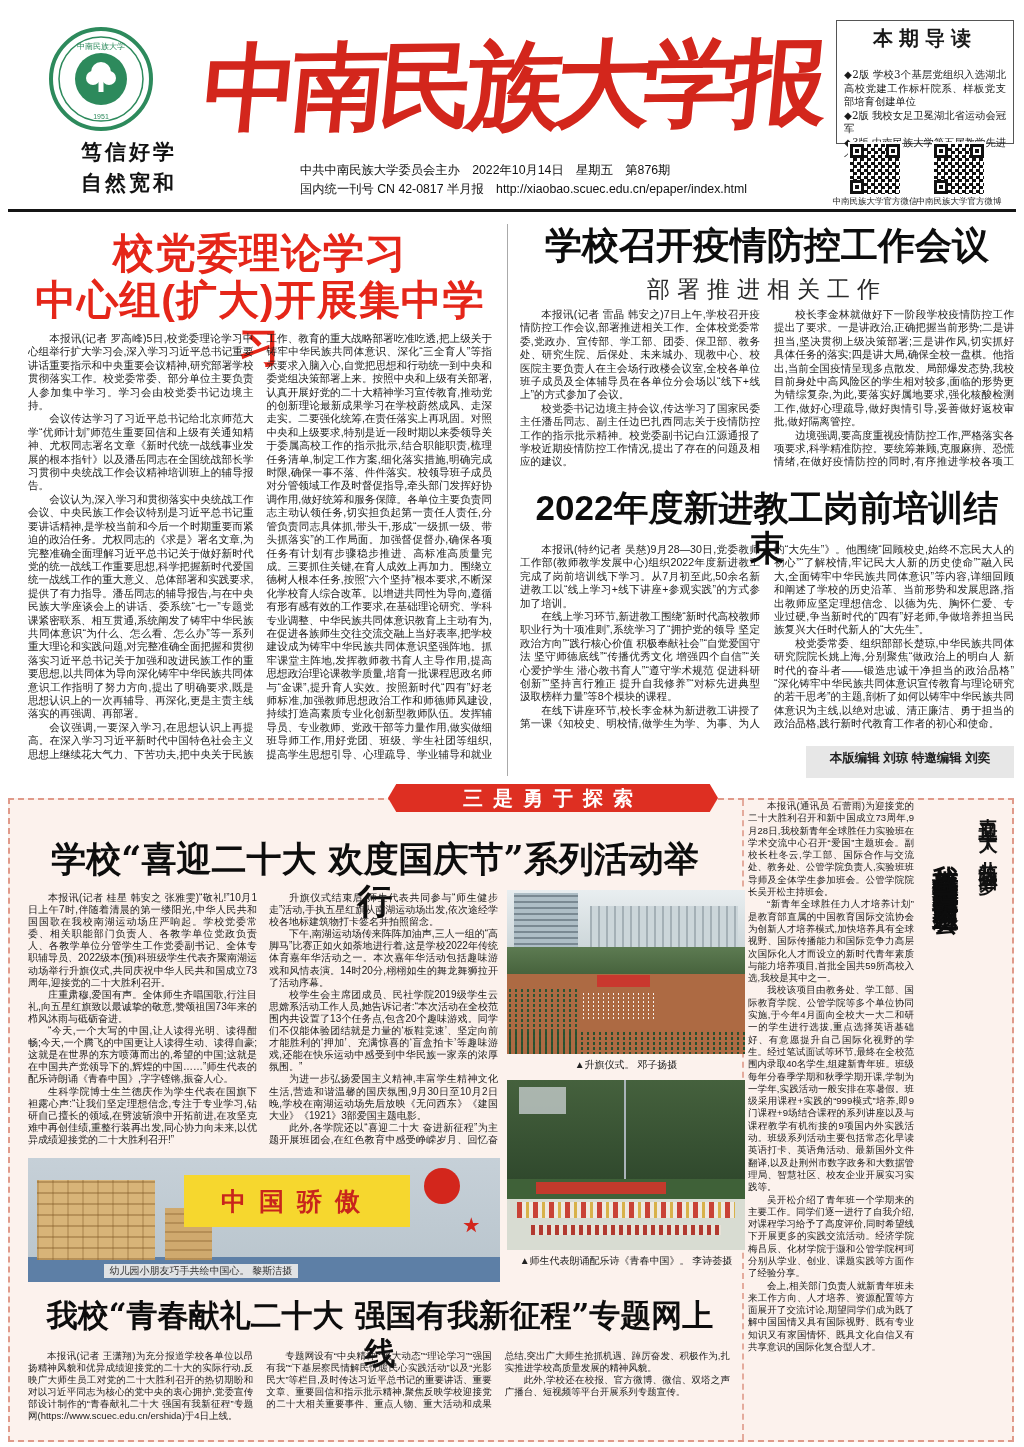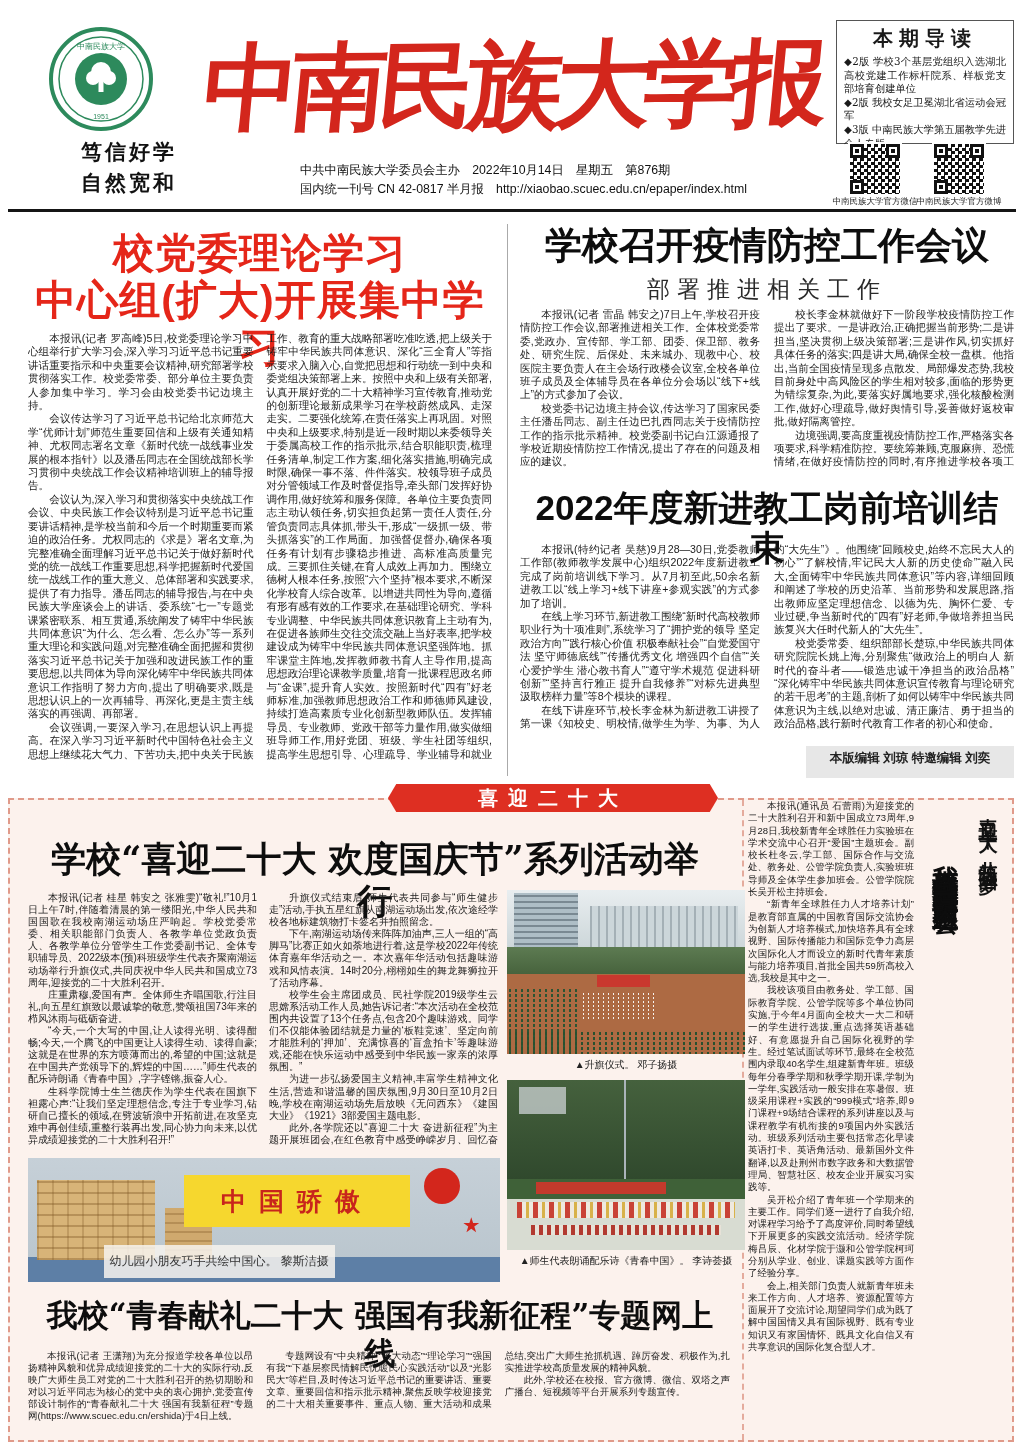--- a/index.html
+++ b/index.html
@@ -9,21 +9,21 @@
   
   .seal{left:48px;top:26px;width:106px;height:106px;}
   .motto{left:46px;top:136px;font-family:"DejaVu Serif",serif;font-weight:800;
          font-size:21px;line-height:31px;letter-spacing:3px;color:#111;margin-left:35px;}
   .paper-title{left:186px;top:6px;width:652px;height:160px;text-align:center;
          font-family:"DejaVu Serif",serif;font-weight:900;font-size:95px;line-height:158px;
          color:#d3261c;letter-spacing:-7px;white-space:nowrap;transform:skewX(-6deg) rotate(-.6deg);}
   .publine{left:300px;top:161px;width:450px;font-size:12.3px;line-height:19px;color:#111;}
   .guide-box{left:836px;top:20px;width:178px;height:124px;border:1.5px solid #555;
          box-sizing:border-box;padding:3px 7px;background:#fff;}
-  .guide-title{text-align:center;font-size:20px;font-weight:800;letter-spacing:6px;margin:1px 0 3px;}
+  .guide-title{text-align:center;font-size:20px;font-weight:800;letter-spacing:6px;margin:1px 0 16px;}
   .guide-items p{margin:0;font-size:10.3px;line-height:13.6px;text-align:justify;font-family:"DejaVu Serif",serif;}
   .qr{width:50px;height:50px;background:repeating-conic-gradient(#111 0% 25%,#fff 0% 50%);
       background-size:7px 7px;outline:2px solid #fff;}
   .eye{position:absolute;width:14px;height:14px;background:#fff;border:3px solid #111;box-sizing:border-box;}
   .eye::after{content:"";position:absolute;inset:2px;background:#111;}
   .eye.tl{left:0;top:0}.eye.tr{right:0;top:0}.eye.bl{left:0;bottom:0}
   .qr-cap{width:92px;text-align:center;font-size:8.5px;color:#222;}
   .mast-rule{left:8px;top:209px;width:1008px;height:3px;background:#151515;}
   
   .vdiv{left:507px;top:224px;width:1px;height:552px;background:#aaa;}
@@ -101,21 +101,21 @@
          background-image:repeating-linear-gradient(0deg,rgba(120,80,30,.35) 0 2px,transparent 2px 11px),
                           repeating-linear-gradient(90deg,rgba(120,80,30,.25) 0 2px,transparent 2px 15px);}
   .pk-c2{left:29%;bottom:18%;width:10%;height:42%;background:#cfa96e;
          background-image:repeating-linear-gradient(0deg,rgba(120,80,30,.3) 0 2px,transparent 2px 9px);}
   .pk-banner{left:33%;top:14%;width:48%;height:42%;background:#f6d72e;
          display:flex;align-items:center;justify-content:center;}
   .pk-banner span{position:static;font-family:"DejaVu Serif",serif;font-weight:900;font-size:25px;
          letter-spacing:13px;color:#c8251c;}
   .pk-fan{left:84%;top:8%;width:36px;height:36px;border-radius:50%;background:#d3261c;}
   .pk-star{left:92%;top:44%;color:#d3261c;font-size:18px;}
-  .pk-cap{left:16%;bottom:3%;background:rgba(247,243,238,.85);padding:8px 6px;font-size:12px;color:#333;}
+  .pk-cap{left:16%;bottom:3%;background:rgba(247,243,238,.85);padding:0 6px;font-size:10px;color:#333;}
   .tree-svg{display:block;}
 </style>
 </head>
 <body>
 
 <div class="page">
 
   <div class="abs seal">
     <svg class="tree-svg" width="106" height="106" viewBox="0 0 106 106">
       <circle cx="53" cy="53" r="50" fill="#fff" stroke="#2d8a5c" stroke-width="4"></circle>
@@ -185,21 +185,21 @@
   <div class="abs h-train">2022年度新进教工岗前培训结束</div>
   <div class="abs bt train-body">
       <p>本报讯(特约记者 吴慈)9月28—30日,党委教师工作部(教师教学发展中心)组织2022年度新进教工完成了岗前培训线下学习。从7月初至此,50余名新进教工以“线上学习+线下讲座+参观实践”的方式参加了培训。</p>
       <p>在线上学习环节,新进教工围绕“新时代高校教师职业行为十项准则”,系统学习了“拥护党的领导 坚定政治方向”“践行核心价值 积极奉献社会”“自觉爱国守法 坚守师德底线”“传播优秀文化 增强四个自信”“关心爱护学生 潜心教书育人”“遵守学术规范 促进科研创新”“坚持言行雅正 提升自我修养”“对标先进典型 汲取榜样力量”等8个模块的课程。</p>
       <p>在线下讲座环节,校长李金林为新进教工讲授了第一课《知校史、明校情,做学生为学、为事、为人的“大先生”》。他围绕“回顾校史,始终不忘民大人的初心”“了解校情,牢记民大人新的历史使命”“融入民大,全面铸牢中华民族共同体意识”等内容,详细回顾和阐述了学校的历史沿革、当前形势和发展思路,指出教师应坚定理想信念、以德为先、胸怀仁爱、专业过硬,争当新时代的“四有”好老师,争做培养担当民族复兴大任时代新人的“大先生”。</p>
       <p>校党委常委、组织部部长楚琼,中华民族共同体研究院院长姚上海,分别聚焦“做政治上的明白人 新时代的奋斗者——锻造忠诚干净担当的政治品格”“深化铸牢中华民族共同体意识宣传教育与理论研究的若干思考”的主题,剖析了如何以铸牢中华民族共同体意识为主线,以绝对忠诚、清正廉洁、勇于担当的政治品格,践行新时代教育工作者的初心和使命。</p>
     </div>
   <div class="abs editor-box">本版编辑 刘琼 特邀编辑 刘奕</div>
 
   <div class="abs pink-box"></div>
-  <div class="abs ribbon">喜迎二十大</div>
+  <div class="abs ribbon">三是勇于探索</div>
   <div class="abs vdash"></div>
 
   <div class="abs h-fest">学校“喜迎二十大 欢度国庆节”系列活动举行</div>
   <div class="abs bt fest-body">
       <p>本报讯(记者 桂星 韩安之 张雅雯)“敬礼!”10月1日上午7时,伴随着清晨的第一缕阳光,中华人民共和国国歌在我校南湖运动场庄严响起。学校党委常委、相关职能部门负责人、各教学单位党政负责人、各教学单位分管学生工作党委副书记、全体专职辅导员、2022级本(预)科班级学生代表齐聚南湖运动场举行升旗仪式,共同庆祝中华人民共和国成立73周年,迎接党的二十大胜利召开。</p>
       <p>庄重肃穆,爱国有声。全体师生齐唱国歌,行注目礼,向五星红旗致以最诚挚的敬意,赞颂祖国73年来的栉风沐雨与砥砺奋进。</p>
       <p>“今天,一个大写的中国,让人读得光明、读得酣畅;今天,一个腾飞的中国更让人读得生动、读得自豪;这就是在世界的东方喷薄而出的,希望的中国;这就是在中国共产党领导下的,辉煌的中国……”师生代表的配乐诗朗诵《青春中国》,字字铿锵,振奋人心。</p>
       <p>生科学院博士生兰德庆作为学生代表在国旗下袒露心声:“让我们坚定理想信念,专注于专业学习,钻研自己擅长的领域,在劈波斩浪中开拓前进,在攻坚克难中再创佳绩,重整行装再出发,同心协力向未来,以优异成绩迎接党的二十大胜利召开!”</p>
       <p>升旗仪式结束后,师生代表共同参与“师生健步走”活动,手执五星红旗从南湖运动场出发,依次途经学校各地标建筑物打卡签名并拍照留念。</p>
       <p>下午,南湖运动场传来阵阵加油声,三人一组的“高脚马”比赛正如火如荼地进行着,这是学校2022年传统体育嘉年华活动之一。本次嘉年华活动包括趣味游戏和风情表演。14时20分,栩栩如生的舞龙舞狮拉开了活动序幕。</p>

